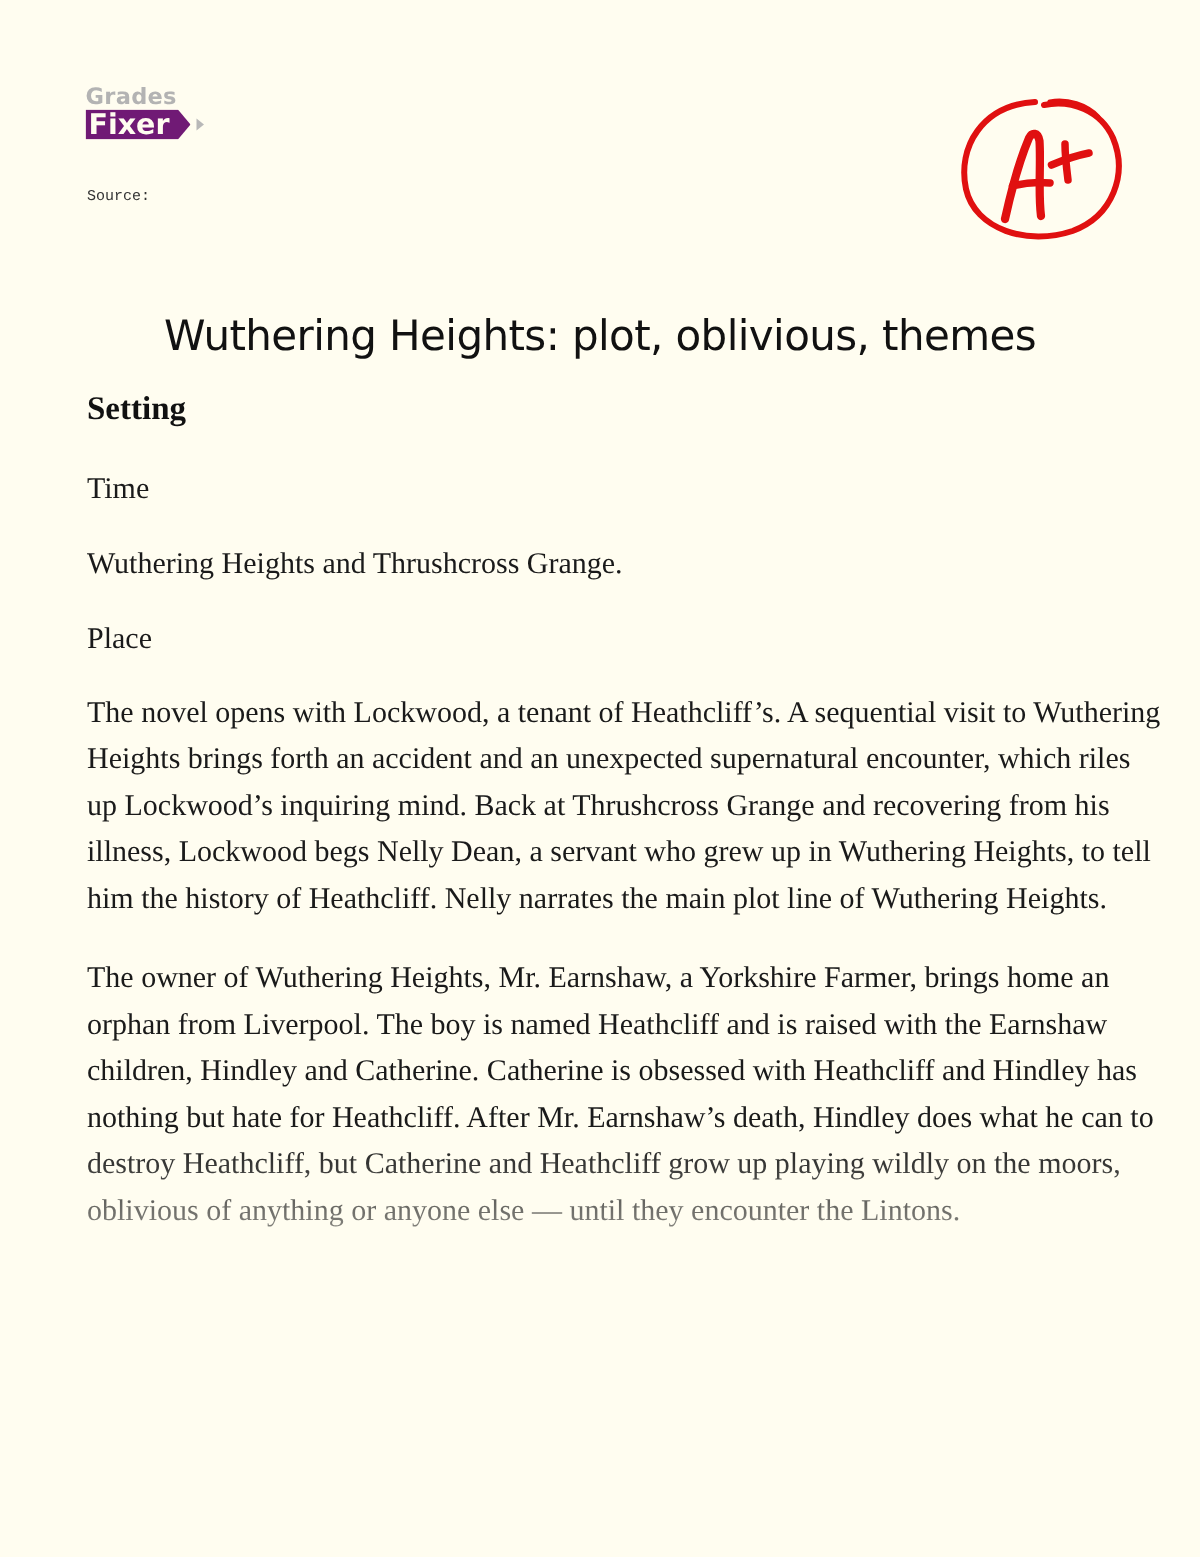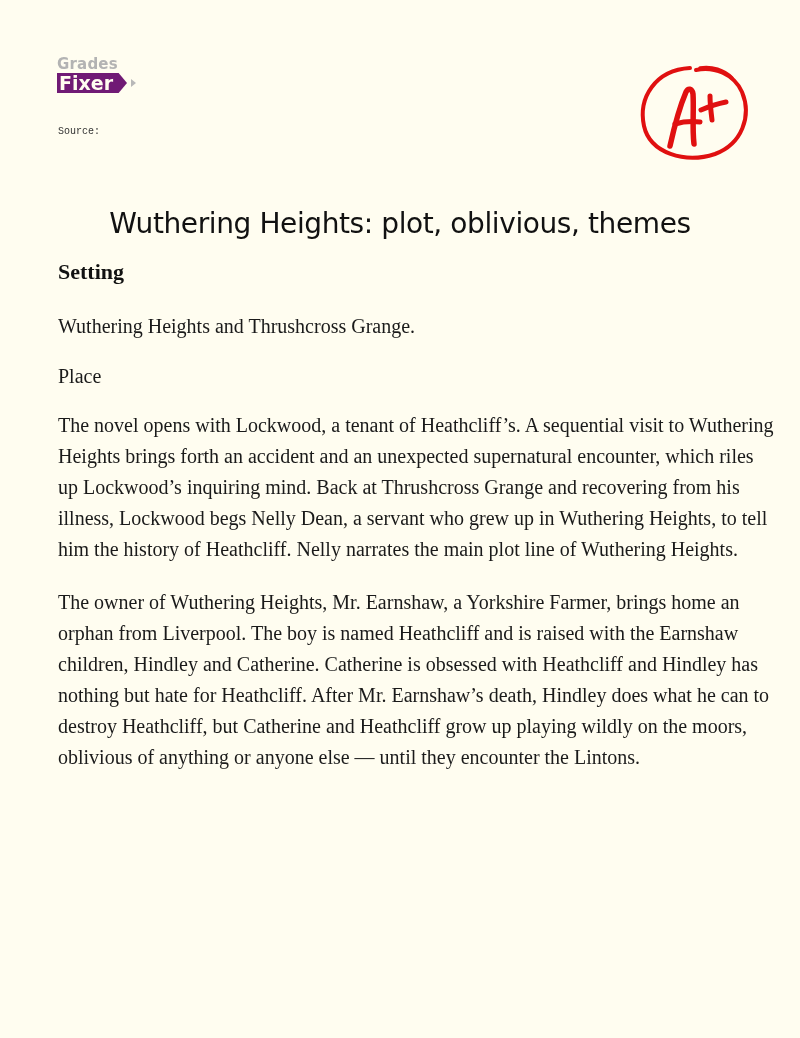--- a/index.html
+++ b/index.html
@@ -138,19 +138,20 @@
   <path d="M 40 88 C 44 70, 50 48, 56 34 C 58 30, 62 30, 63 36 C 64 52, 62 70, 64 86" fill="none" stroke="#e01010" stroke-width="5.5" stroke-linecap="round" stroke-linejoin="round"></path>
   <path d="M 45 66 C 52 64, 60 63, 70 64" fill="none" stroke="#e01010" stroke-width="5" stroke-linecap="round"></path>
   <path d="M 80 38 C 80 46, 81 54, 82 62" fill="none" stroke="#e01010" stroke-width="5" stroke-linecap="round"></path>
   <path d="M 71 52 C 78 49, 86 46, 96 44" fill="none" stroke="#e01010" stroke-width="5" stroke-linecap="round"></path>
 </svg>
 
 <h1 class="title">Wuthering Heights: plot, oblivious, themes</h1>
 
 <div class="content">
   <h2 class="heading">Setting</h2>
+  <p class="para">Time</p>
   <p class="para">Wuthering Heights and Thrushcross Grange.</p>
   <p class="para">Place</p>
   <p class="para long">The novel opens with Lockwood, a tenant of Heathcliff’s. A sequential visit to Wuthering Heights brings forth an accident and an unexpected supernatural encounter, which riles up Lockwood’s inquiring mind. Back at Thrushcross Grange and recovering from his illness, Lockwood begs Nelly Dean, a servant who grew up in Wuthering Heights, to tell him the history of Heathcliff. Nelly narrates the main plot line of Wuthering Heights.</p>
   <p class="para long">The owner of Wuthering Heights, Mr. Earnshaw, a Yorkshire Farmer, brings home an orphan from Liverpool. The boy is named Heathcliff and is raised with the Earnshaw children, Hindley and Catherine. Catherine is obsessed with Heathcliff and Hindley has nothing but hate for Heathcliff. After Mr. Earnshaw’s death, Hindley does what he can to destroy Heathcliff, but Catherine and Heathcliff grow up playing wildly on the moors, oblivious of anything or anyone else — until they encounter the Lintons.</p>
 </div>
 
 <div class="fade"></div>
 
 </body></html>

